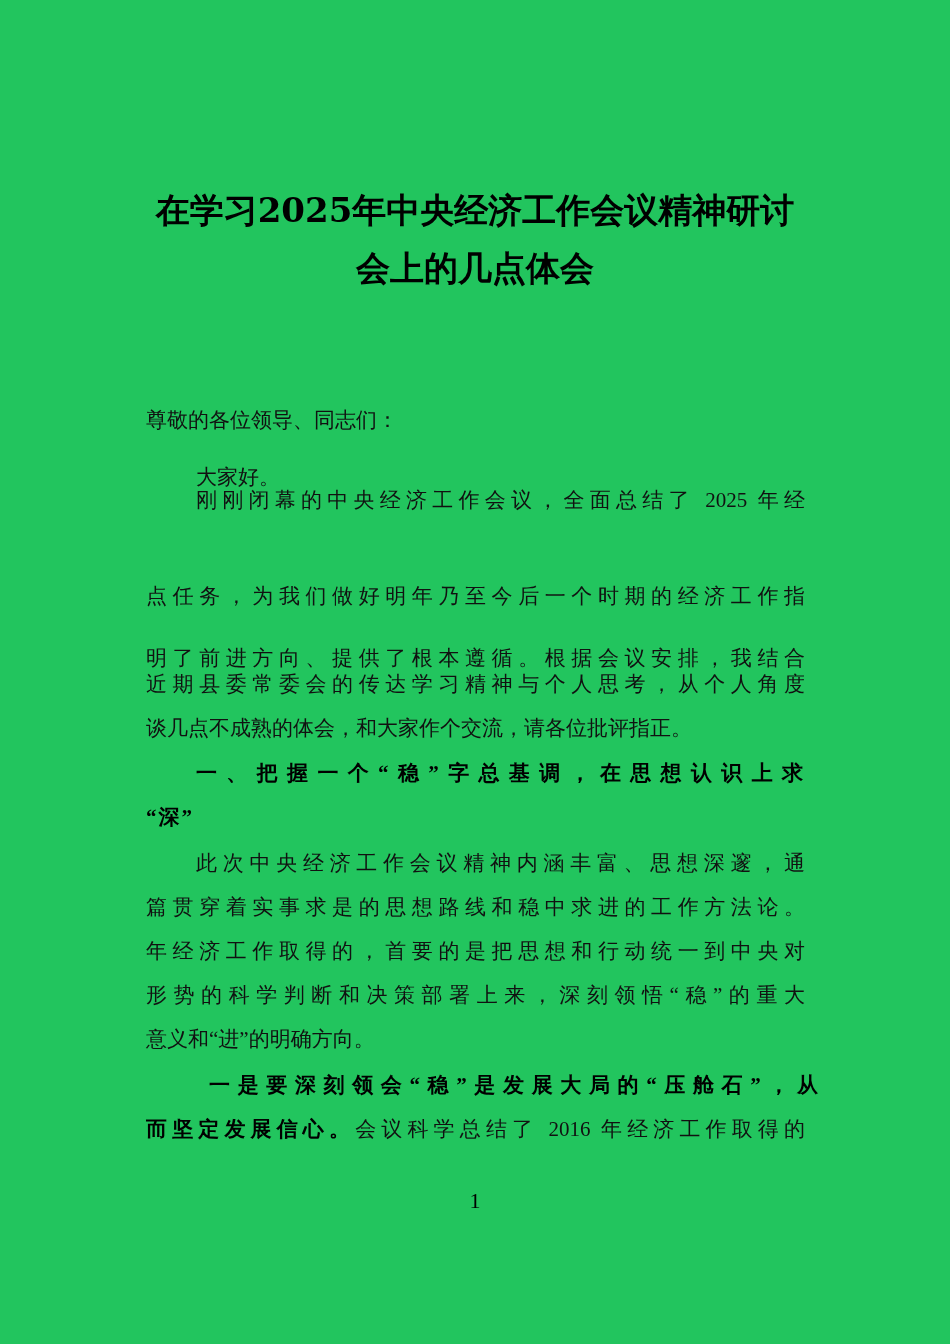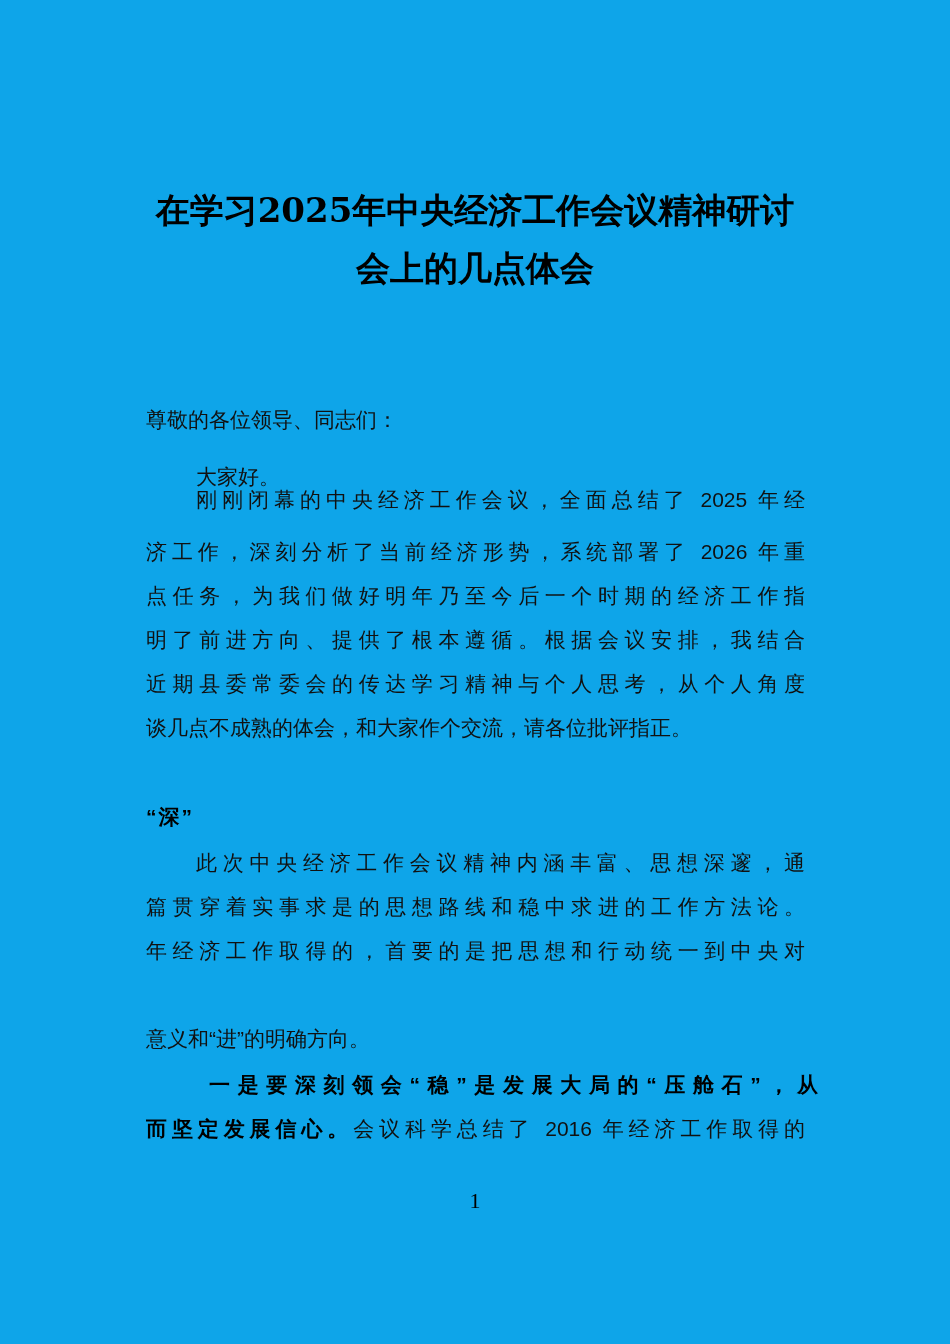--- a/index.html
+++ b/index.html
@@ -1,26 +1,26 @@
 <!DOCTYPE html>
 <html><head>
 <meta charset="utf-8">
 <style>
   html, body { margin: 0; padding: 0; background: #ffffff; }
   body { width: 950px; height: 1344px; position: relative; overflow: hidden; }
-  .page { position: absolute; left: 0; top: 0; width: 950px; height: 1344px; background: #0ea5e9; color: #000; }
+  .page { position: absolute; left: 0; top: 0; width: 950px; height: 1344px; background: #22c55e; color: #000; }
   .title-line {
     position: absolute; left: 0; width: 950px; text-align: center;
     font-family: "DejaVu Serif", "Liberation Serif", serif;
     font-weight: bold; font-size: 34px; line-height: 40px; color: #000;
     white-space: nowrap;
   }
   .line {
     position: absolute; left: 146px; width: 659px; height: 30px;
-    font-family: Liberation Sans, sans-serif;
+    font-family: Liberation Serif, serif;
     font-size: 21px; line-height: 30px; color: #111;
     white-space: nowrap;
     text-align: justify; text-align-last: justify;
   }
   .line.last { text-align-last: left; }
   .line.indent { left: 196px; width: 609px; }
   .line.bold { font-weight: bold; color: #000; margin-left: 13px; }
   .line .b { font-weight: bold; color: #000; }
   .heading { font-weight: bold; color: #000; letter-spacing: 2px; }
   .page-number {
@@ -33,31 +33,32 @@
 
 <div class="page">
 
   <div class="title-line" style="top:190px;">在学习2025年中央经济工作会议精神研讨</div>
   <div class="title-line" style="top:248px;text-align:center;">会上的几点体会</div>
 
   <div class="line last" style="top:405px;">尊敬的各位领导、同志们：</div>
   <div class="line indent last" style="top:462px;">大家好。</div>
 
   <div class="line indent" style="top:485px;">刚刚闭幕的中央经济工作会议，全面总结了 2025 年经</div>
-  <div class="line" style="top:537px;">济工作，深刻分析了当前经济形势，系统部署了 2026 年重</div>
   <div class="line" style="top:581px;">点任务，为我们做好明年乃至今后一个时期的经济工作指</div>
-  <div class="line" style="top:625px;">明了前进方向、提供了根本遵循。根据会议安排，我结合</div>
+  <div class="line" style="top:643px;">明了前进方向、提供了根本遵循。根据会议安排，我结合</div>
   <div class="line" style="top:669px;">近期县委常委会的传达学习精神与个人思考，从个人角度</div>
   <div class="line last" style="top:713px;">谈几点不成熟的体会，和大家作个交流，请各位批评指正。</div>
 
+  <div class="line indent heading" style="top:758px;">一、把握一个“稳”字总基调，在思想认识上求</div>
   <div class="line heading last" style="top:802px;">“深”</div>
 
   <div class="line indent" style="top:848px;">此次中央经济工作会议精神内涵丰富、思想深邃，通</div>
   <div class="line" style="top:892px;">篇贯穿着实事求是的思想路线和稳中求进的工作方法论。</div>
   <div class="line" style="top:936px;">年经济工作取得的，首要的是把思想和行动统一到中央对</div>
+  <div class="line" style="top:980px;">形势的科学判断和决策部署上来，深刻领悟“稳”的重大</div>
   <div class="line last" style="top:1024px;">意义和“进”的明确方向。</div>
 
   <div class="line indent bold" style="top:1070px;">一是要深刻领会“稳”是发展大局的“压舱石”，从</div>
   <div class="line" style="top:1114px;">
     <span class="b">而坚定发展信心。</span><span>会议科学总结了 2016 年经济工作取得的</span>
   </div>
 
   <div class="page-number">1</div>
 </div>
 

